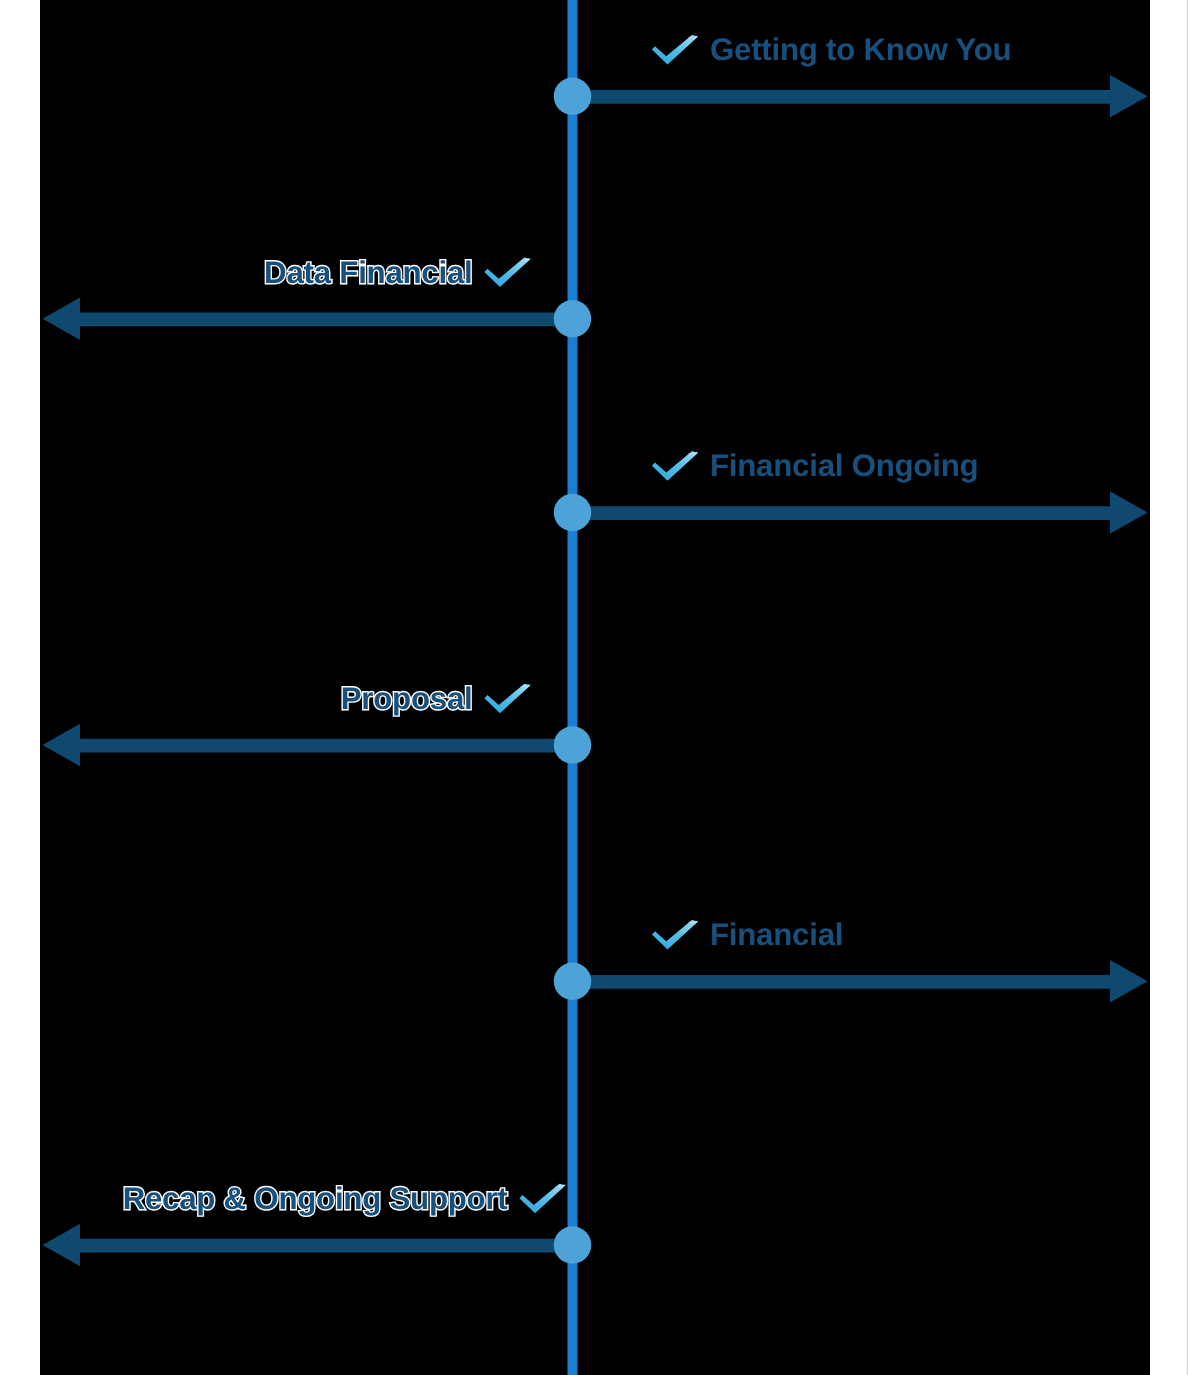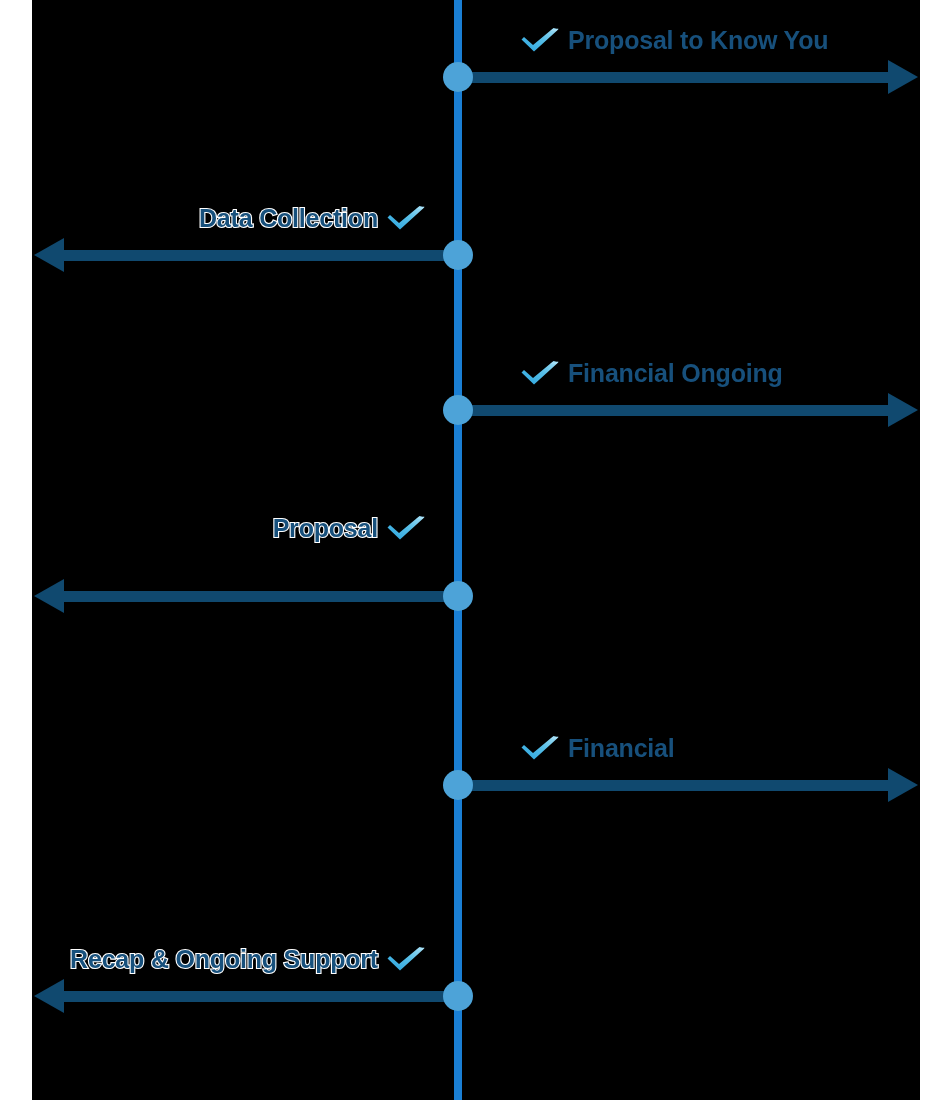--- a/index.html
+++ b/index.html
@@ -116,29 +116,29 @@
         <linearGradient id="cg" x1="0" y1="1" x2="1" y2="0">
           <stop offset="0%" stop-color="#2aa3dd"></stop>
           <stop offset="55%" stop-color="#57bfe8"></stop>
           <stop offset="100%" stop-color="#a8e0f6"></stop>
         </linearGradient>
       </defs>
       <path d="M1.5 13.5 L4.0 11.0 L13.0 19.0 L33.5 2.0 L38.5 3.2 L14.0 25.5 Z" fill="url(#cg)"></path>
       <path d="M30.0 4.2 L38.5 2.6 L36.0 5.0 Z" fill="#a8e0f6"></path>
     </svg>
         </span>
-        <span class="label-text">Proposal to Know You</span>
+        <span class="label-text">Getting to Know You</span>
       </div>
       <div class="node" style="top: 240px;"></div>
       <div class="branch" style="top: 255px; left: 0px; width: 950px;">
         <div class="shaft" style="left: 64px; width: 394px;"></div>
         <div class="head left" style="left: 34px;"></div>
       </div>
       <div class="label-row" style="top: 204px; right: 524px;">
-        <span class="label-text outlined">Data Collection</span>
+        <span class="label-text outlined">Data Financial</span>
         <span class="check">
     <svg viewBox="0 0 40 28" xmlns="http://www.w3.org/2000/svg">
       <defs>
         <linearGradient id="cg" x1="0" y1="1" x2="1" y2="0">
           <stop offset="0%" stop-color="#2aa3dd"></stop>
           <stop offset="55%" stop-color="#57bfe8"></stop>
           <stop offset="100%" stop-color="#a8e0f6"></stop>
         </linearGradient>
       </defs>
       <path d="M1.5 13.5 L4.0 11.0 L13.0 19.0 L33.5 2.0 L38.5 3.2 L14.0 25.5 Z" fill="url(#cg)"></path>
@@ -165,21 +165,21 @@
       <path d="M30.0 4.2 L38.5 2.6 L36.0 5.0 Z" fill="#a8e0f6"></path>
     </svg>
         </span>
         <span class="label-text">Financial Ongoing</span>
       </div>
       <div class="node" style="top: 581px;"></div>
       <div class="branch" style="top: 596px; left: 0px; width: 950px;">
         <div class="shaft" style="left: 64px; width: 394px;"></div>
         <div class="head left" style="left: 34px;"></div>
       </div>
-      <div class="label-row" style="top: 514px; right: 524px; text-align: center;">
+      <div class="label-row" style="top: 545px; right: 524px; text-align: center;">
         <span class="label-text outlined">Proposal</span>
         <span class="check">
     <svg viewBox="0 0 40 28" xmlns="http://www.w3.org/2000/svg">
       <defs>
         <linearGradient id="cg" x1="0" y1="1" x2="1" y2="0">
           <stop offset="0%" stop-color="#2aa3dd"></stop>
           <stop offset="55%" stop-color="#57bfe8"></stop>
           <stop offset="100%" stop-color="#a8e0f6"></stop>
         </linearGradient>
       </defs>
@@ -207,21 +207,21 @@
       <path d="M30.0 4.2 L38.5 2.6 L36.0 5.0 Z" fill="#a8e0f6"></path>
     </svg>
         </span>
         <span class="label-text">Financial</span>
       </div>
       <div class="node" style="top: 981px;"></div>
       <div class="branch" style="top: 996px; left: 0px; width: 950px;">
         <div class="shaft" style="left: 64px; width: 394px;"></div>
         <div class="head left" style="left: 34px;"></div>
       </div>
-      <div class="label-row" style="top: 945px; right: 524px; align-items: center;">
+      <div class="label-row" style="top: 945px; right: 496px; align-items: center;">
         <span class="label-text outlined">Recap &amp; Ongoing Support</span>
         <span class="check">
     <svg viewBox="0 0 40 28" xmlns="http://www.w3.org/2000/svg">
       <defs>
         <linearGradient id="cg" x1="0" y1="1" x2="1" y2="0">
           <stop offset="0%" stop-color="#2aa3dd"></stop>
           <stop offset="55%" stop-color="#57bfe8"></stop>
           <stop offset="100%" stop-color="#a8e0f6"></stop>
         </linearGradient>
       </defs>

